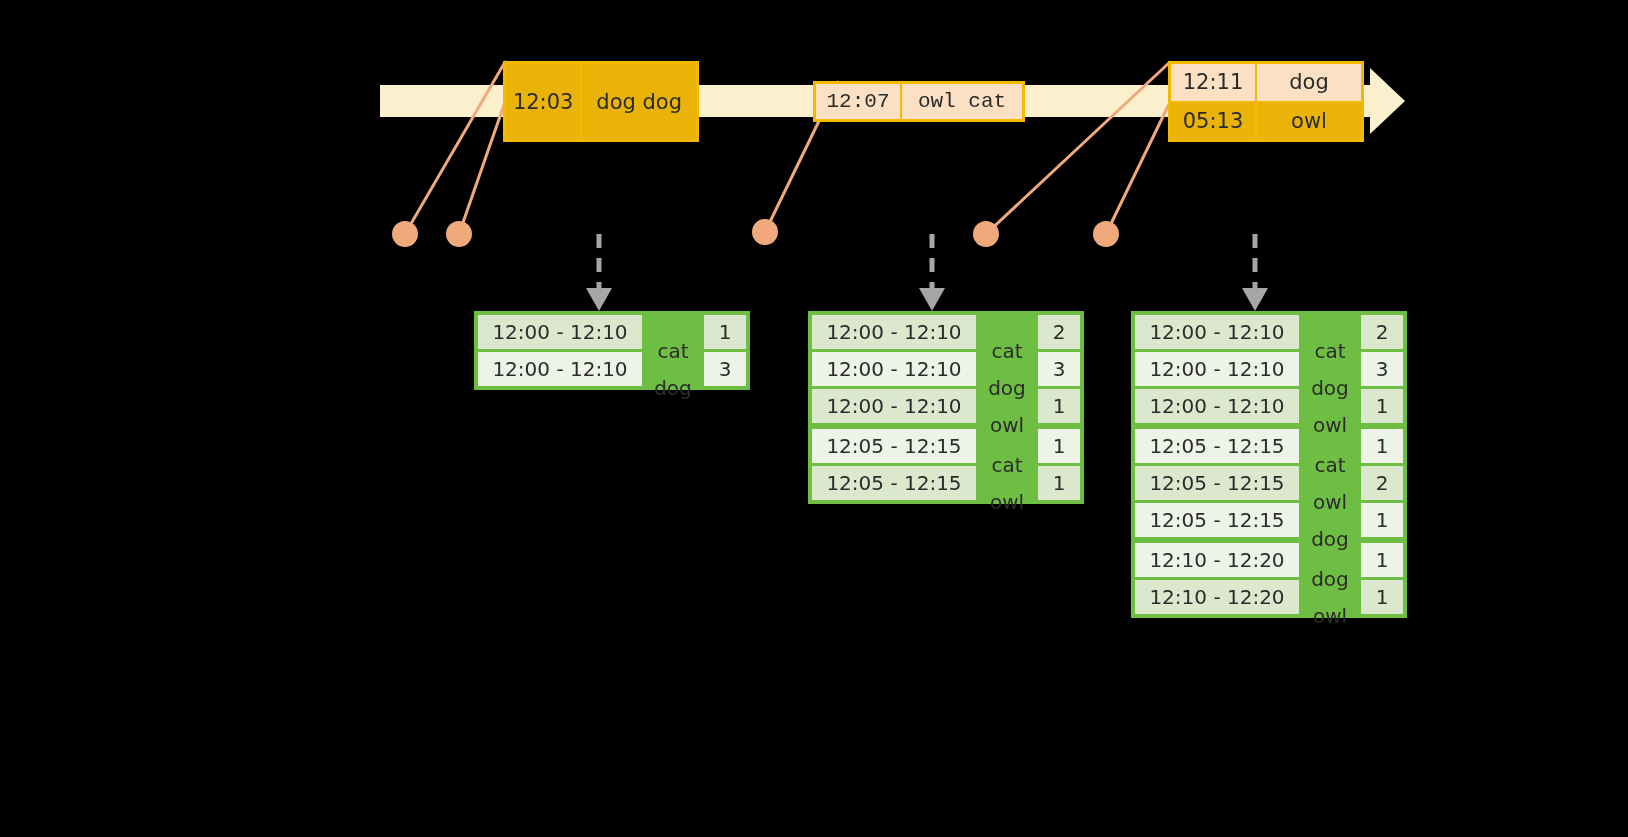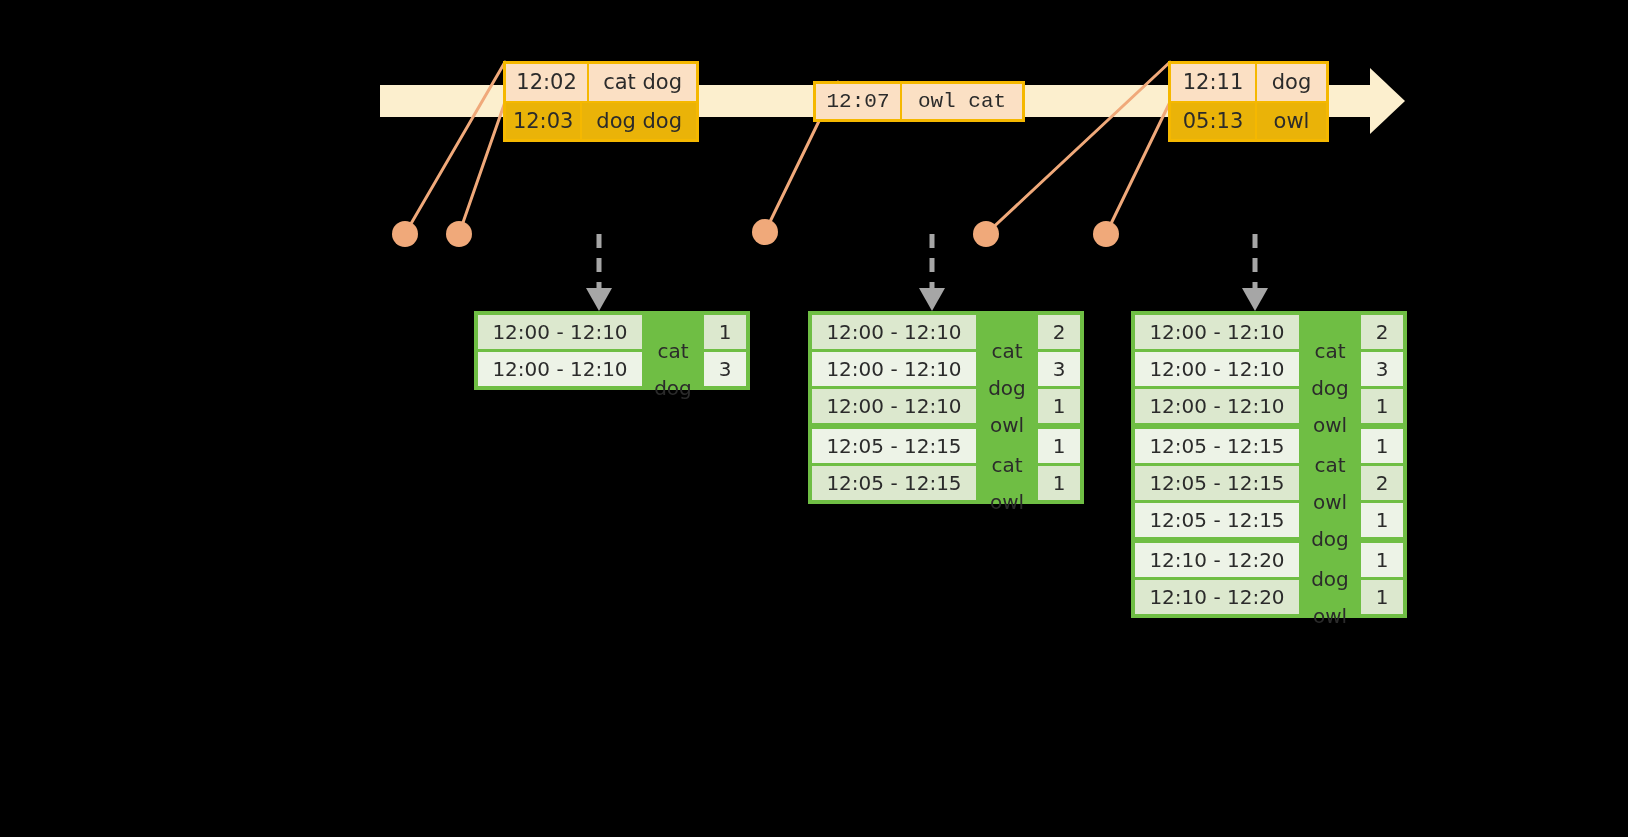--- a/index.html
+++ b/index.html
@@ -94,38 +94,34 @@
         <polygon points="919,288 945,288 932,311" stroke="none"></polygon>
       </g>
       <g>
         <line x1="1255" y1="234" x2="1255" y2="288" stroke-dasharray="14,10"></line>
         <polygon points="1242,288 1268,288 1255,311" stroke="none"></polygon>
       </g>
     </g>
   </svg>
 
   <div class="event-box" style="left:503px;top:61px;width:196px;height:81px;">
-    <div class="event-row shade">
-      <div class="ev-time">12:02</div>
-      <div class="ev-words">cat dog</div>
-    </div>
     <div class="event-row">
       <div class="ev-time">12:03</div>
       <div class="ev-words">dog dog</div>
     </div>
   </div>
 
   <div class="event-box" style="left:813px;top:81px;width:212px;height:41px;font-family:Liberation Mono, monospace;">
     <div class="event-row shade">
       <div class="ev-time">12:07</div>
       <div class="ev-words">owl cat</div>
     </div>
   </div>
 
-  <div class="event-box" style="left:1168px;top:61px;width:161px;height:81px;">
+  <div class="event-box" style="left:1168px;top:61px;width:196px;height:81px;">
     <div class="event-row shade">
       <div class="ev-time">12:11</div>
       <div class="ev-words">dog</div>
     </div>
     <div class="event-row">
       <div class="ev-time">05:13</div>
       <div class="ev-words">owl</div>
     </div>
   </div>
 

